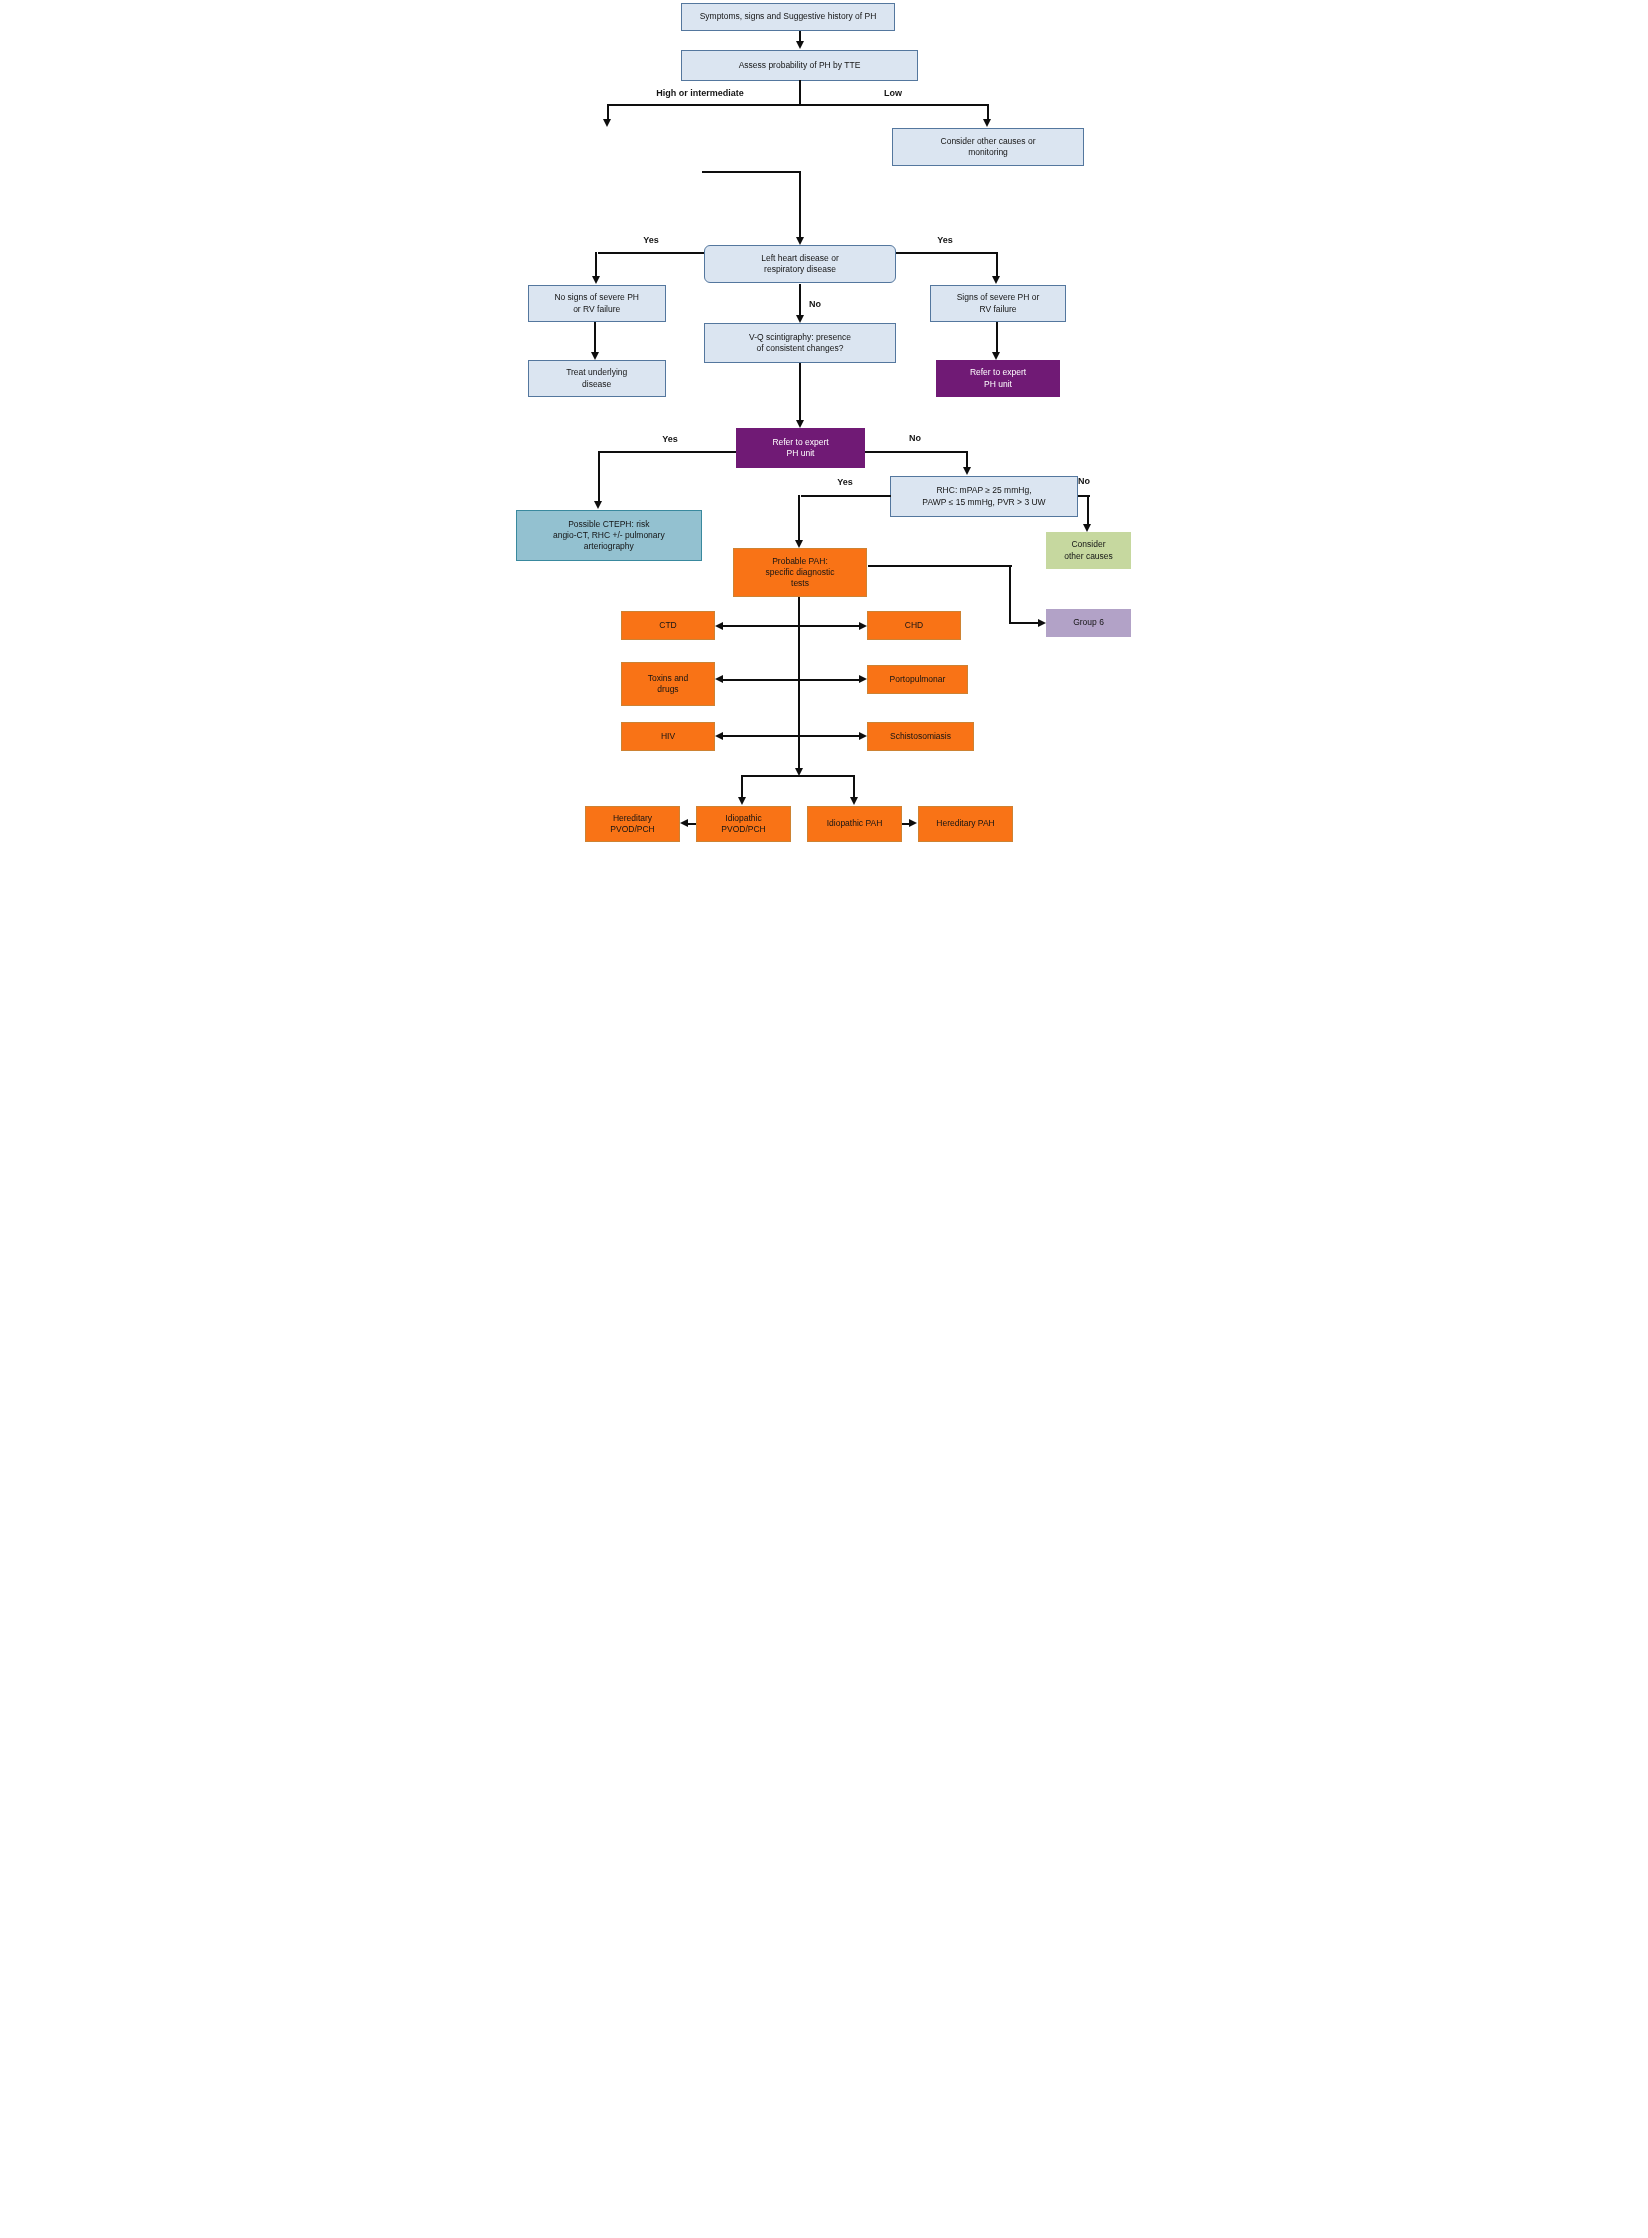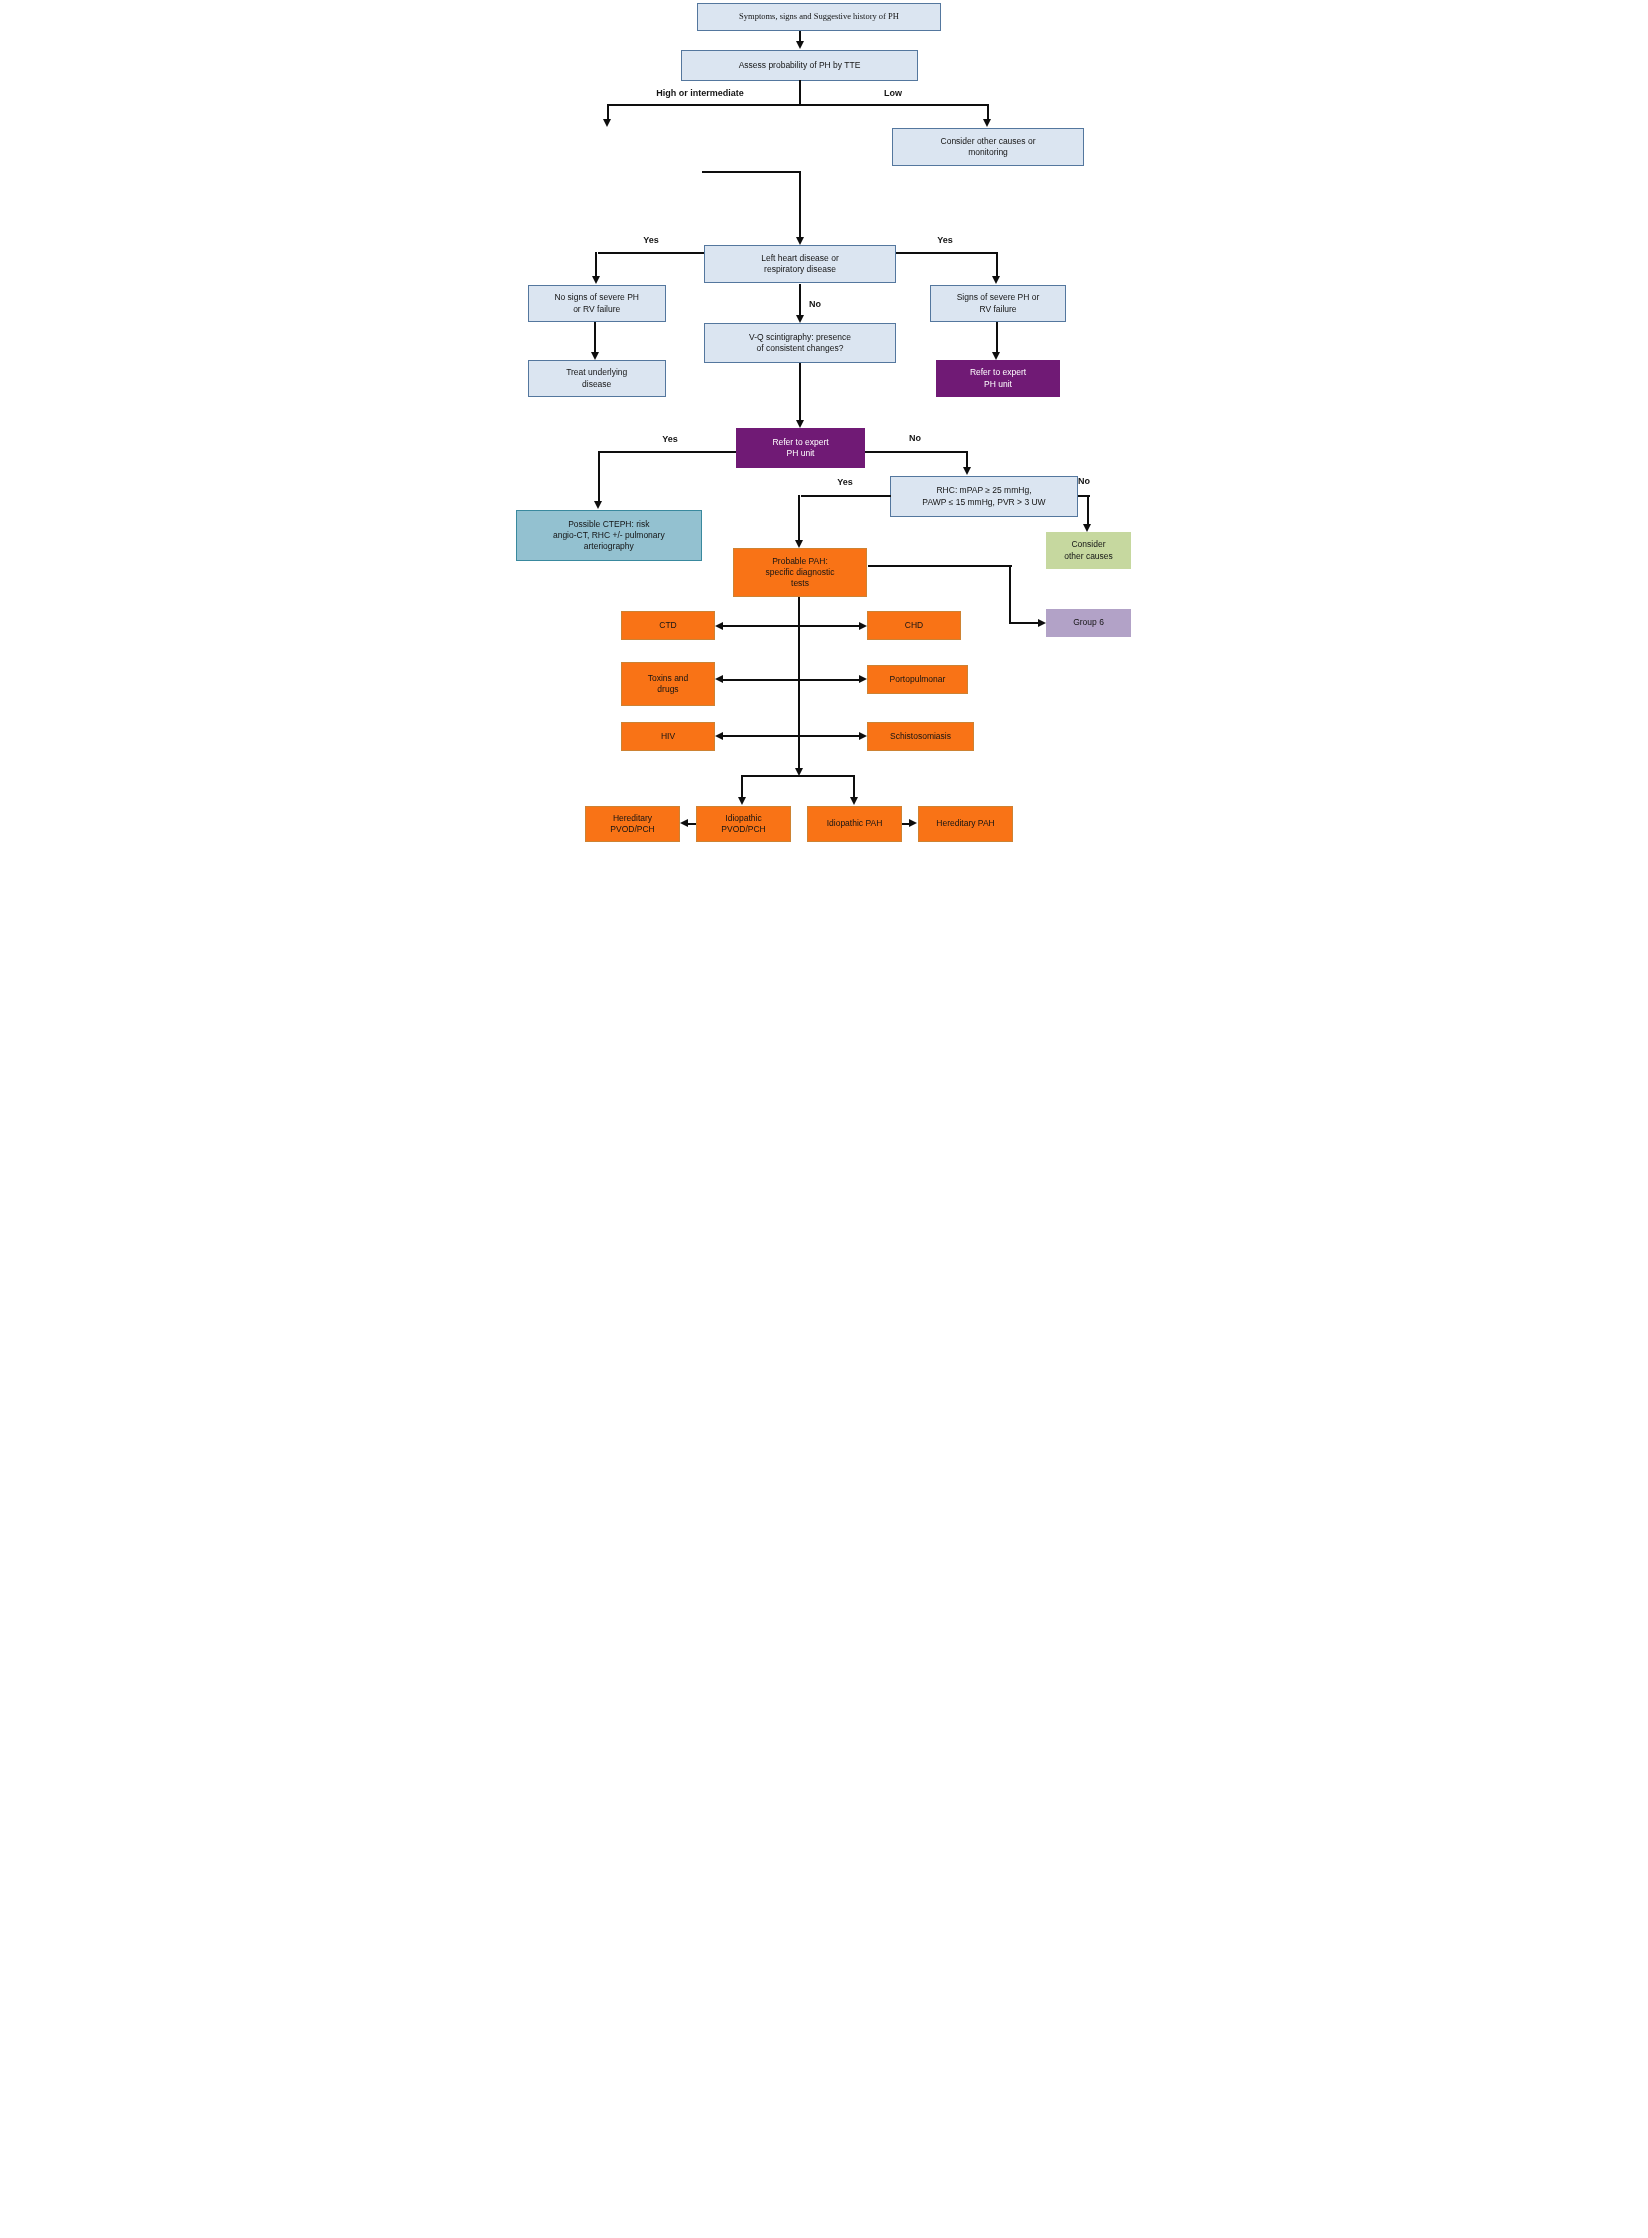--- a/index.html
+++ b/index.html
@@ -36,41 +36,41 @@
   .ad{position:absolute;width:0;height:0;border-left:4.5px solid transparent;border-right:4.5px solid transparent;border-top:8.5px solid #0e0e0e;}
   .al{position:absolute;width:0;height:0;border-top:4.5px solid transparent;border-bottom:4.5px solid transparent;border-right:8.5px solid #0e0e0e;}
   .ar{position:absolute;width:0;height:0;border-top:4.5px solid transparent;border-bottom:4.5px solid transparent;border-left:8.5px solid #0e0e0e;}
   .elbl{position:absolute;font-size:9px;text-align:center;white-space:nowrap;font-weight:bold;}
 </style>
 </head>
 <body>
 
 <div id="canvas">
 
-  <div class="node blue" style="left:184px;top:2.8px;width:244px;height:28px;font-family:Liberation Serif, serif;">Symptoms, signs and Suggestive history of PH</div>
+  <div class="node blue" style="left:168px;top:2.8px;width:214px;height:28px;">Symptoms, signs and Suggestive history of PH</div>
   <div class="vl" style="left:286px;top:31px;height:11.3px;"></div>
   <div class="ad" style="left:283px;top:41px;"></div>
   <div class="node blue" style="left:168px;top:50px;width:237px;height:30.5px;">Assess probability of PH by TTE</div>
 
   <div class="vl" style="left:286px;top:80px;height:25px;"></div>
   <div class="hl" style="left:95px;top:104px;width:380px;"></div>
   <div class="vl" style="left:94px;top:104px;height:16px;"></div>
   <div class="ad" style="left:90px;top:119px;"></div>
   <div class="vl" style="left:474px;top:104px;height:16px;"></div>
   <div class="ad" style="left:470px;top:119px;"></div>
   <div class="elbl" style="left:102px;top:88px;width:170px;">High or intermediate</div>
   <div class="elbl" style="left:346px;top:88px;width:68px;">Low</div>
 
   <div class="node blue" style="left:379px;top:128px;width:192px;height:38px;">Consider other causes or
 monitoring</div>
 
   <div class="hl" style="left:189px;top:171px;width:99px;"></div>
   <div class="vl" style="left:286px;top:171px;height:67px;"></div>
   <div class="ad" style="left:283px;top:237px;"></div>
-  <div class="node blue" style="left:191px;top:245px;width:192px;height:38px;">Left heart disease or
+  <div class="node blue" style="left:191px;top:245px;width:192px;height:38px;border-radius:6px;">Left heart disease or
 respiratory disease</div>
 
   <div class="hl" style="left:85px;top:252px;width:106px;"></div>
   <div class="vl" style="left:82px;top:252px;height:25px;"></div>
   <div class="ad" style="left:79px;top:276px;"></div>
   <div class="elbl" style="left:121px;top:235px;width:34px;">Yes</div>
   <div class="node blue" style="left:14.7px;top:285px;width:138px;height:37px;">No signs of severe PH
 or RV failure</div>
   <div class="vl" style="left:81px;top:322px;height:30.5px;"></div>
   <div class="ad" style="left:78px;top:352px;"></div>

